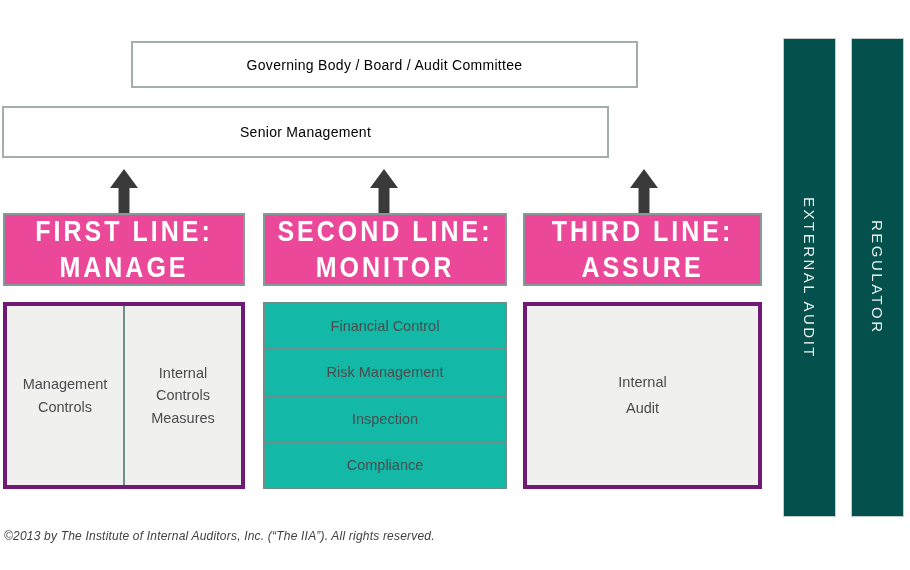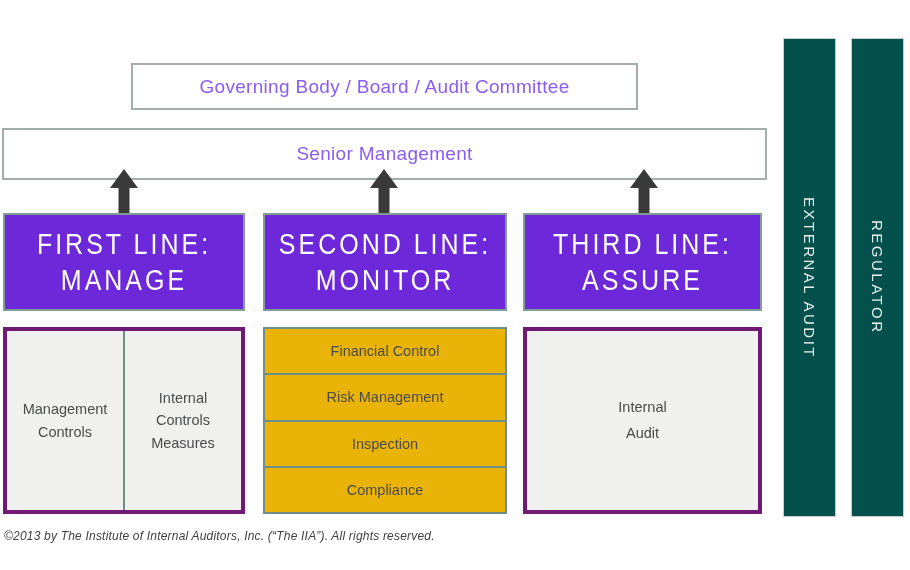--- a/index.html
+++ b/index.html
@@ -6,45 +6,45 @@
   html, body { width: 910px; height: 570px; background: #ffffff; overflow: hidden; }
   body { font-family: "Liberation Sans", sans-serif; position: relative; }
 
   .abs { position: absolute; }
 
   
   .plain-box {
     background: #ffffff;
     border: 2px solid #a2aeab;
     display: flex; align-items: center; justify-content: center;
-    font-size: 19px; color: #8b5cf6; letter-spacing: 0.3px; margin-top: 22px;
+    font-size: 14px; color: #000000; letter-spacing: 0.3px;
   }
   #governing-box { left: 131px; top: 41px; width: 507px; height: 47px; }
-  #senior-box    { left: 2px;  top: 106px; width: 765px; height: 52px; }
+  #senior-box    { left: 2px;  top: 106px; width: 607px; height: 52px; }
 
   
   .arrow { width: 30px; height: 44px; }
   #arrow-1 { left: 109px; top: 169px; }
   #arrow-2 { left: 369px; top: 169px; }
   #arrow-3 { left: 629px; top: 169px; }
 
   
   .line-col { top: 213px; }
   #col-first  { left: 3px;   width: 242px; }
   #col-second { left: 263px; width: 244px; }
   #col-third  { left: 523px; width: 239px; border-radius: 13px; }
 
   .col-header {
-    height: 98px;
-    background: #6d28d9;
+    height: 73px;
+    background: #ec4899;
     border: 2px solid #7f9c96;
     display: flex; align-items: center; justify-content: center;
     text-align: center;
     color: #ffffff;
-    font-weight: normal;
+    font-weight: bold;
     font-size: 25px;
     letter-spacing: 3px;
     line-height: 1.25;
     white-space: pre-line;
   }
   .col-header .stretch { transform: scaleY(1.15); }
 
   .col-body {
     margin-top: 16px;
     height: 187px;
@@ -62,21 +62,21 @@
     text-align: center;
     white-space: pre-line;
     line-height: 1.55;
   }
   .split-cell.left { border-right: 2px solid #6e8f89; }
 
   
   .rows-body { border: none; background: transparent; display: flex; flex-direction: column; }
   .row-cell {
     flex: 1;
-    background: #eab308;
+    background: #14b8a6;
     border: 2px solid #6e8f89;
     display: flex; align-items: center; justify-content: center;
     text-align: center;
   }
   .row-cell + .row-cell { margin-top: -2px; }
 
   
   .single-body {
     display: flex; align-items: center; justify-content: center;
     text-align: center;

